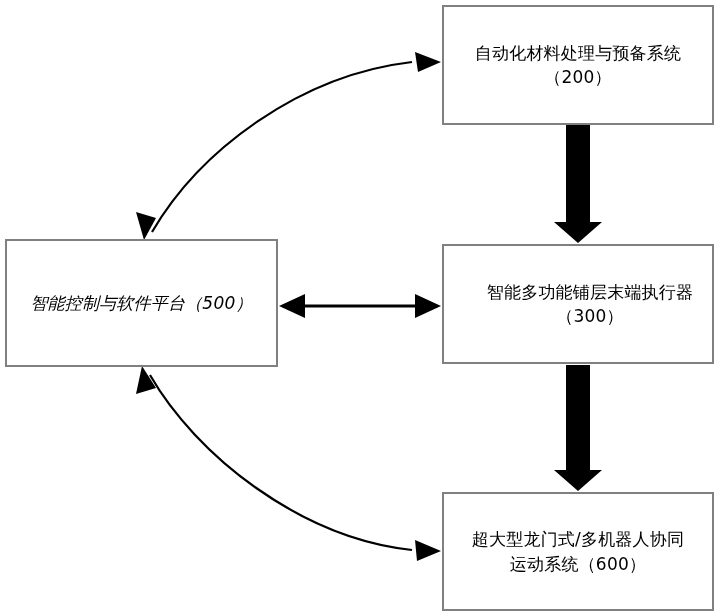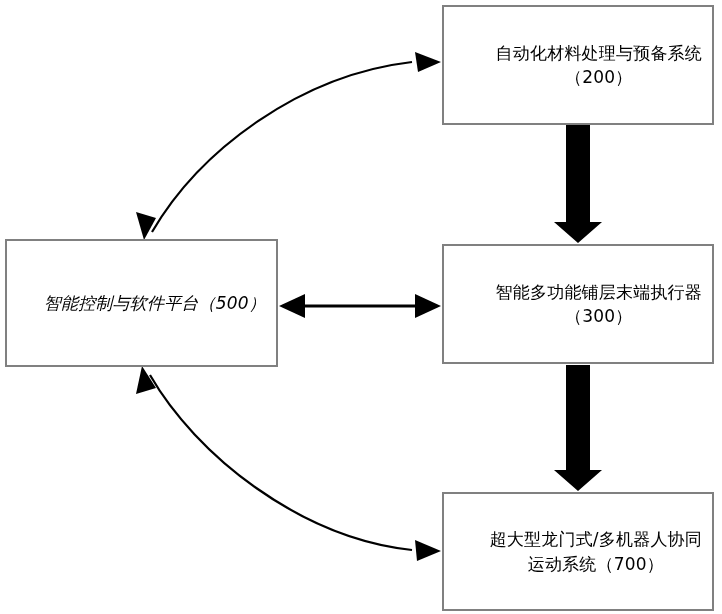--- a/index.html
+++ b/index.html
@@ -17,21 +17,21 @@
     background: #ffffff;
     overflow: hidden;
   }
   .node {
     position: absolute;
     box-sizing: border-box;
     border: 2px solid #808080;
     background: #ffffff;
     display: flex;
     align-items: center;
-    justify-content: flex-end;
+    justify-content: center;
     text-align: center;
     z-index: 2;
   }
   .node-label {
     font-size: 17px;
     line-height: 1.42;
     color: #000000;
     letter-spacing: 0.2px;
     padding: 0 10px;
     white-space: pre-line;
@@ -106,20 +106,20 @@
 （200）</div>
   </div>
 
   <div class="node" id="node-300">
     <div class="node-label">智能多功能铺层末端执行器
 （300）</div>
   </div>
 
   <div class="node" id="node-400">
     <div class="node-label">超大型龙门式/多机器人协同
-运动系统（700）</div>
+运动系统（600）</div>
   </div>
 
   <div class="node" id="node-500">
     <div class="node-label">智能控制与软件平台（500）</div>
   </div>
 
 </div>
 
 </body></html>

